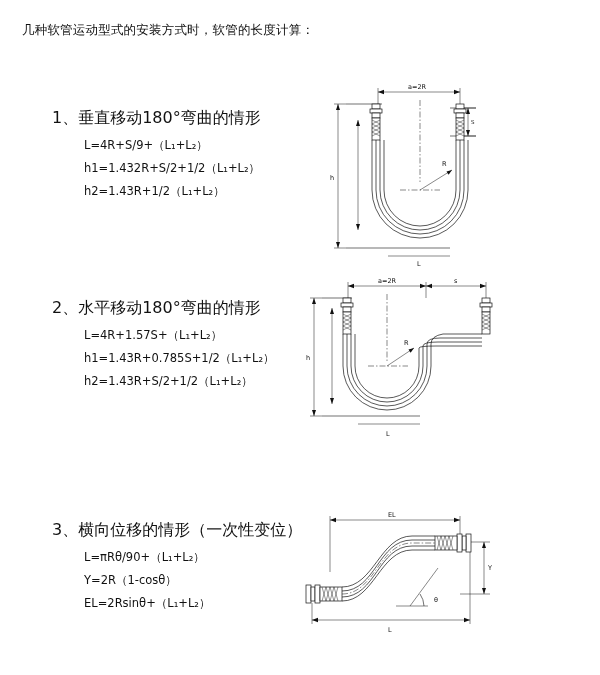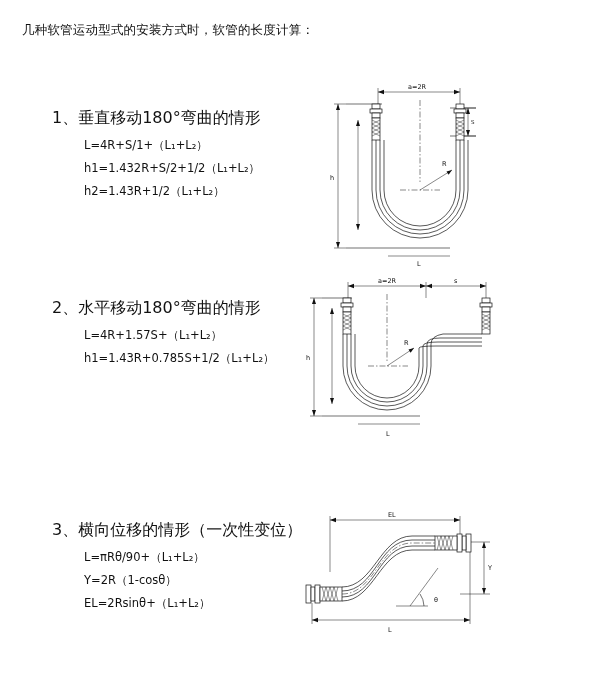--- a/index.html
+++ b/index.html
@@ -87,21 +87,21 @@
 </head>
 <body>
 
 <div class="page">
 
   <div class="heading">几种软管运动型式的安装方式时，软管的长度计算：</div>
 
   <div class="section sec1">
     <div class="text-col">
       <div class="sec-title">1、垂直移动180°弯曲的情形</div>
-      <div class="formula">L=4R+S/1+（L₁+L₂）</div>
+      <div class="formula">L=4R+S/9+（L₁+L₂）</div>
       <div class="formula">h1=1.432R+S/2+1/2（L₁+L₂）</div>
       <div class="formula">h2=1.43R+1/2（L₁+L₂）</div>
     </div>
 
     <div class="fig fig1">
       <svg width="210" height="210" viewBox="0 0 210 210">
 
         <line class="dim" x1="78" y1="22" x2="160" y2="22"></line>
         <line class="dim" x1="78" y1="18" x2="78" y2="34"></line>
         <line class="dim" x1="160" y1="18" x2="160" y2="34"></line>
@@ -183,20 +183,21 @@
         <line class="dim" x1="88" y1="186" x2="150" y2="186"></line>
       </svg>
     </div>
   </div>
 
   <div class="section sec2">
     <div class="text-col">
       <div class="sec-title">2、水平移动180°弯曲的情形</div>
       <div class="formula">L=4R+1.57S+（L₁+L₂）</div>
       <div class="formula">h1=1.43R+0.785S+1/2（L₁+L₂）</div>
+      <div class="formula">h2=1.43R+S/2+1/2（L₁+L₂）</div>
     </div>
 
     <div class="fig fig2">
       <svg width="220" height="180" viewBox="0 0 220 180">
 
         <line class="dim" x1="48" y1="20" x2="126" y2="20"></line>
         <line class="dim" x1="48" y1="16" x2="48" y2="32"></line>
         <line class="dim" x1="126" y1="16" x2="126" y2="32"></line>
         <path class="fill-d" d="M48 20 L54 17.8 L54 22.2 Z"></path>
         <path class="fill-d" d="M126 20 L120 17.8 L120 22.2 Z"></path>

